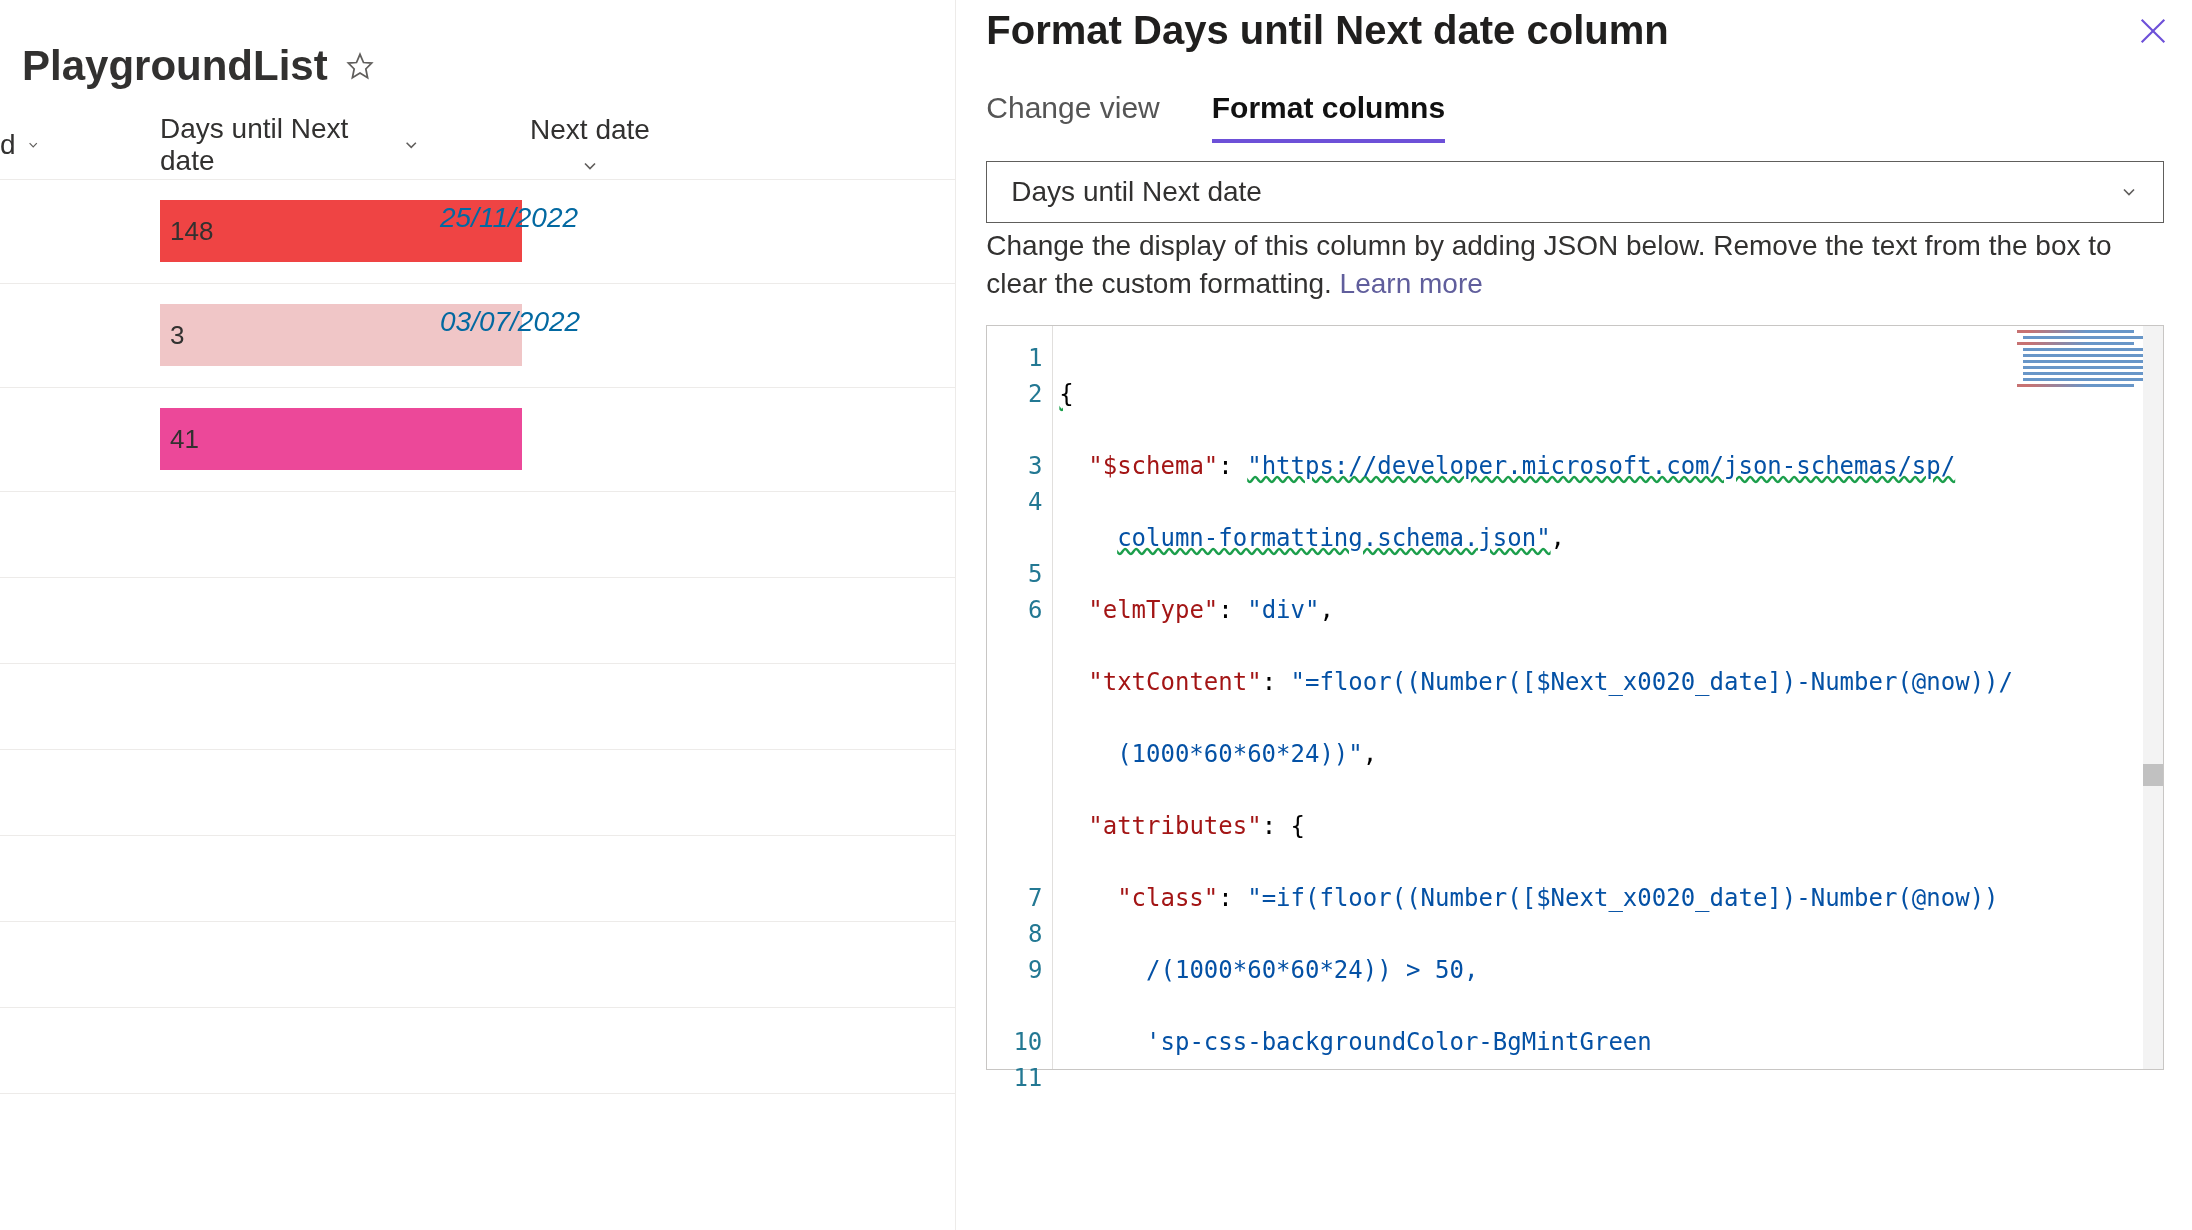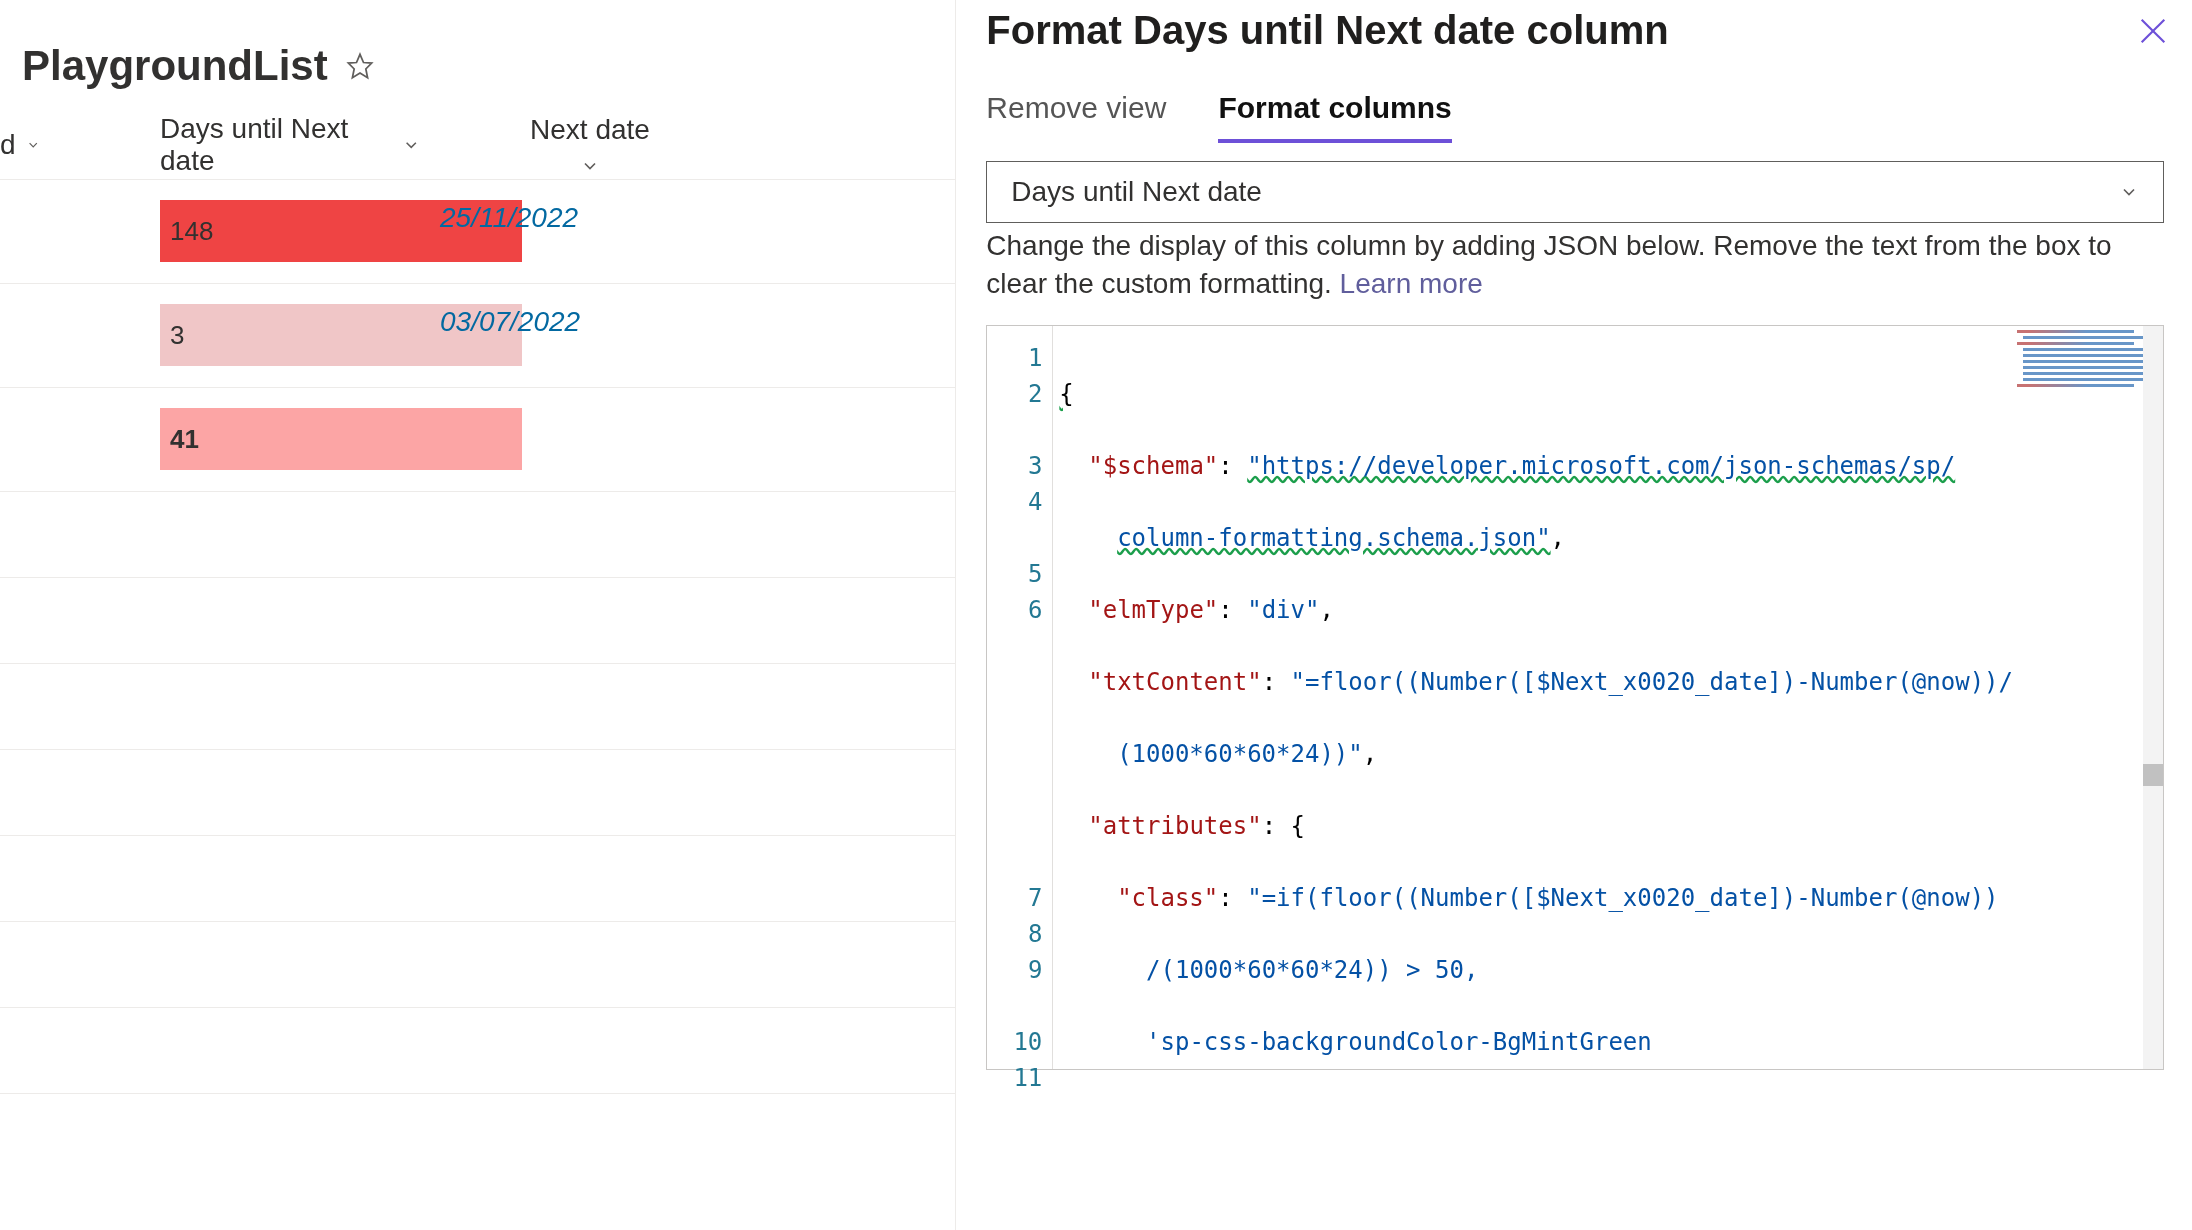--- a/index.html
+++ b/index.html
@@ -17,21 +17,21 @@
     .th-days { width: 380px; padding-left: 100px; }
     .th-next { width: 300px; flex-direction: column; }
     .chev { width: 20px; height: 20px; color: #605e5c; }
 
     .table-row { display: flex; height: 104px; border-bottom: 1px solid #edebe9; align-items: flex-start; }
     .cell-frag { width: 60px; }
     .cell-days-wrap { width: 380px; padding-left: 100px; padding-top: 20px; }
     .pill { display: inline-block; width: 362px; height: 62px; line-height: 62px; padding-left: 10px; font-size: 26px; }
     .pill-green { background: #ef4444; }
     .pill-red   { background: #f0c6c7; }
-    .pill-amber { background: #fca5a5; font-weight: bold; }
+    .pill-amber { background: #ec4899; }
     .cell-next { width: 300px; font-size: 28px; padding-top: 22px; color: #0369a1; font-style: italic; }
     .spacer-row { height: 86px; border-bottom: 1px solid #edebe9; }
 
     .right-panel { flex: 1; padding: 8px 28px 14px 30px; position: relative; }
     .panel-title { font-size: 40px; font-weight: 700; color: #201f1e; }
     .close-btn { position: absolute; right: 22px; top: 14px; width: 34px; height: 34px; cursor: pointer; color: #6d50d8; }
     .tabs { display: flex; gap: 52px; margin-top: 38px; border-bottom: none; }
     .tab { font-size: 30px; color: #555; padding-bottom: 14px; cursor: pointer; }
     .tab.active { color: #111; font-weight: 600; border-bottom: 4px solid #6d50d8; }
 
@@ -117,21 +117,21 @@
   </div>
 
   <div class="right-panel">
     <div class="panel-title">Format Days until Next date column</div>
     <svg class="close-btn" viewBox="0 0 24 24" fill="none" stroke="currentColor" stroke-width="1.5">
         <line x1="4" y1="4" x2="20" y2="20"></line>
         <line x1="20" y1="4" x2="4" y2="20"></line>
       </svg>
 
     <div class="tabs">
-      <div class="tab">Remove view</div>
+      <div class="tab">Change view</div>
       <div class="tab active">Format columns</div>
     </div>
 
     <div class="dropdown">
       <span class="dropdown-text">Days until Next date</span>
       <svg class="chev" viewBox="0 0 24 24" fill="none" stroke="currentColor" stroke-width="2">
           <polyline points="6 9 12 15 18 9"></polyline>
         </svg>
     </div>
 

